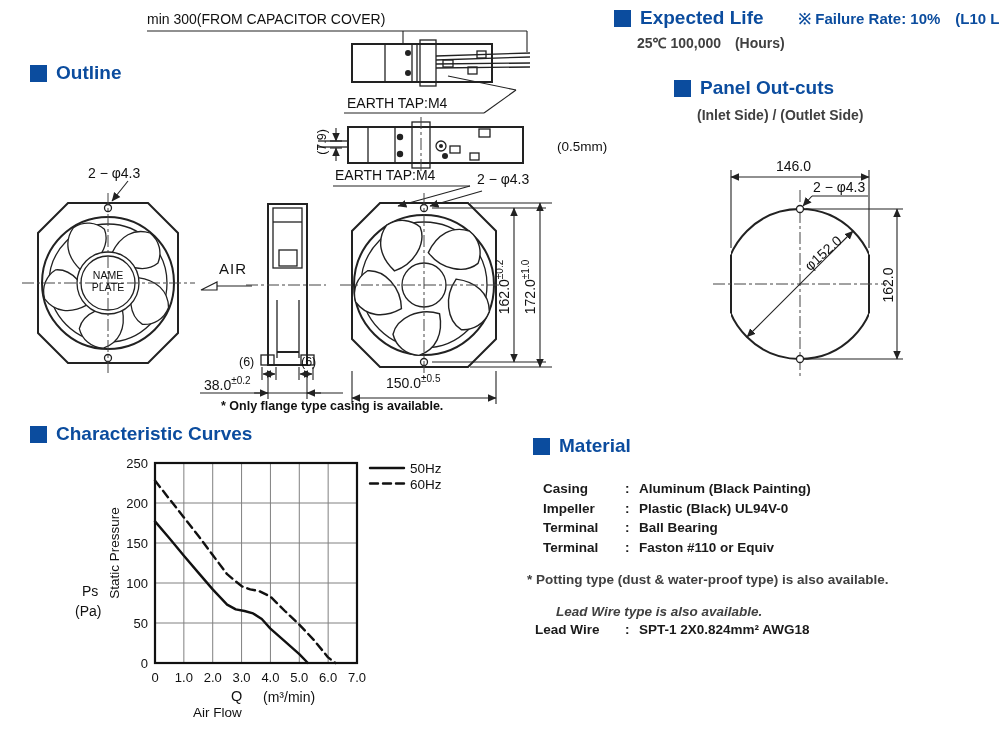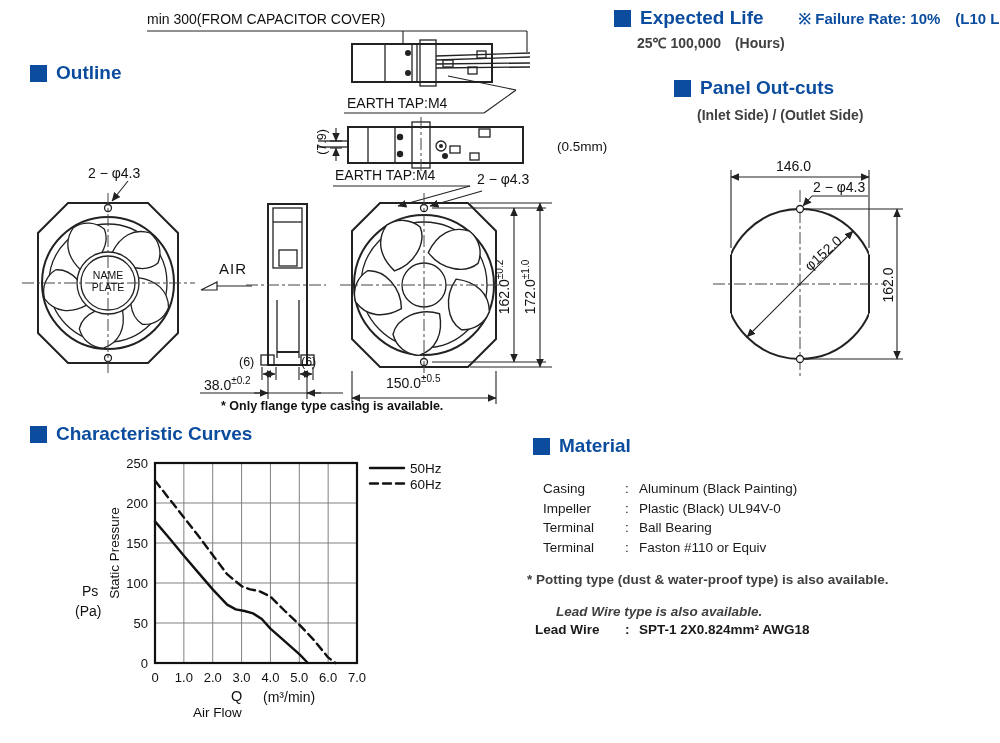--- a/index.html
+++ b/index.html
@@ -17,21 +17,21 @@
   .lbl{position:absolute;white-space:nowrap;font-size:14px;color:#111;}
   .lbl-s{font-size:12.5px;}
   .vt{position:absolute;white-space:nowrap;font-size:14px;color:#111;
       transform:translate(-50%,-50%) rotate(-90deg);}
   .lbl sup,.vt sup{font-size:10px;}
   .sec{position:absolute;display:flex;align-items:center;gap:9px;color:var(--accent);
        font-weight:bold;font-size:19px;white-space:nowrap;}
   .sq{width:17px;height:17px;background:var(--accent);flex:0 0 auto;}
   .sec .note{font-size:15px;margin-left:26px;}
   .sub{position:absolute;font-size:14px;font-weight:600;color:#404040;white-space:nowrap;text-align:center;}
-  .mat-table{position:absolute;left:543px;top:479px;font-size:13.5px;font-weight:400;}
+  .mat-table{position:absolute;left:543px;top:479px;font-size:13.5px;font-weight:700;}
   .mat-row{display:flex;height:19.5px;align-items:center;}
   .mat-row .ml{width:82px;}
   .mat-row .mc{width:14px;}
   .lw-row{position:absolute;left:535px;top:622px;display:flex;font-size:13.5px;font-weight:600;}
   .lw-row .ml{width:90px;}
   .lw-row .mc{width:14px;}
   .nameplate{position:absolute;left:77px;top:269px;width:62px;text-align:center;
              font-size:10.5px;line-height:12px;color:#111;}
   .tick{font-family:"Liberation Sans",sans-serif;font-size:13px;fill:#111;}
   .lgd{font-family:"Liberation Sans",sans-serif;font-size:13.5px;fill:#111;}

